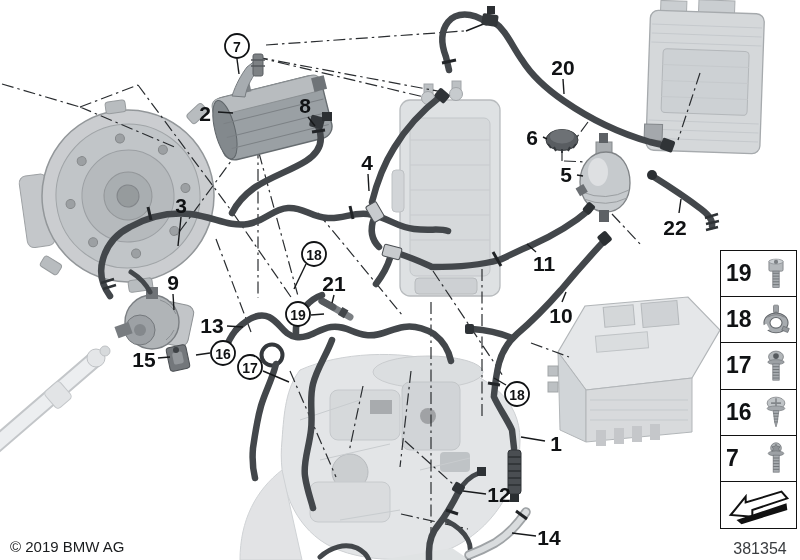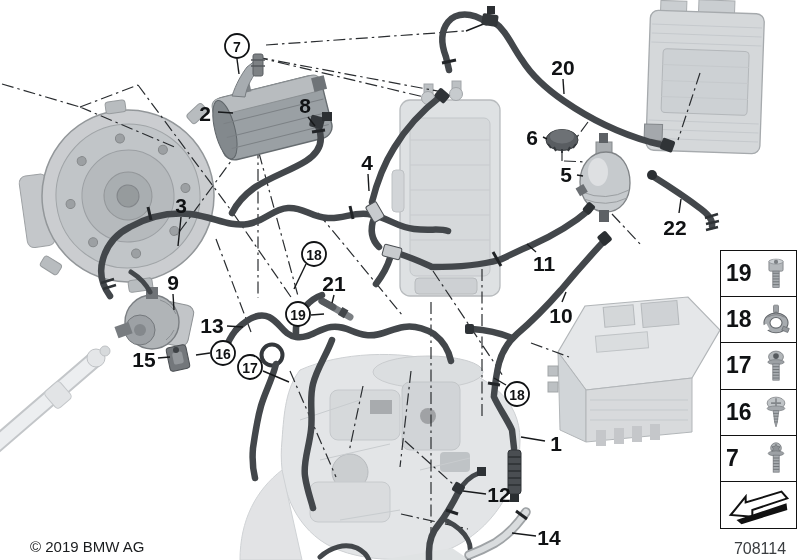--- a/index.html
+++ b/index.html
@@ -19,21 +19,21 @@
   .machine-line{stroke:#c3c7ca;stroke-width:1;}
   .legend{position:absolute;left:720px;top:250px;width:77px;background:#fff;
           border:1.6px solid #121212;box-sizing:border-box;}
   .leg-row{display:flex;align-items:center;height:46.2px;border-bottom:1.6px solid #121212;
            box-sizing:border-box;background:#fff;}
   .leg-row:last-child{border-bottom:none;}
   .leg-num{font:bold 23px "Liberation Sans",sans-serif;color:#101214;margin-left:5px;min-width:28px;}
   .leg-icon{width:34px;height:40px;margin-left:auto;margin-right:3px;}
   .leg-row.arrow{justify-content:center;}
   .leg-row.arrow svg{width:66px;height:40px;}
-  .copyright{position:absolute;left:10px;bottom:5px;font:15px "Liberation Sans",sans-serif;color:#1a1c1e;margin-left:20px;}
+  .copyright{position:absolute;left:10px;bottom:5px;font:15px "Liberation Sans",sans-serif;color:#1a1c1e;}
   .part-number{position:absolute;left:722px;bottom:2px;width:76px;text-align:center;
                font:16px "Liberation Sans",sans-serif;color:#3a3d40;}
 </style>
 </head>
 <body>
 
 <div class="stage">
 
 <svg class="scene" width="800" height="560" viewBox="0 0 800 560">
 
@@ -460,15 +460,15 @@
         </svg>
       </div>
       <div class="leg-row arrow">
         <svg viewBox="0 0 78 48">
           <use href="#sym-arrow"></use>
         </svg>
       </div>
     </div>
 
 <div class="copyright">© 2019 BMW AG</div>
-<div class="part-number">708114</div>
+<div class="part-number">381354</div>
 
 </div>
 
 </body></html>

